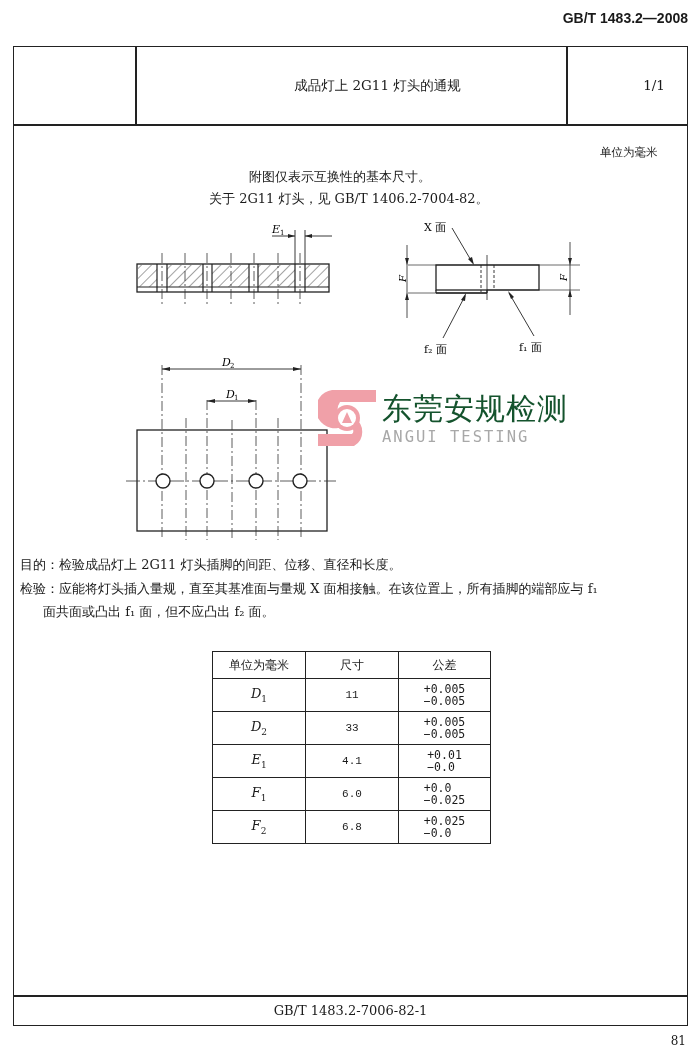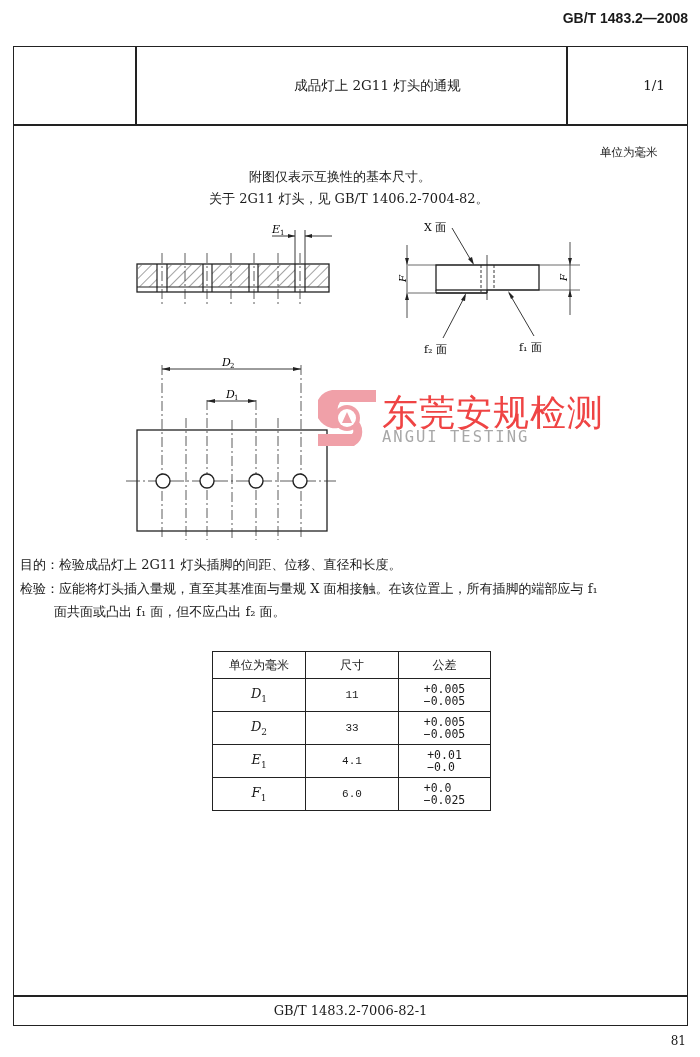--- a/index.html
+++ b/index.html
@@ -33,21 +33,21 @@
     }
     table.spec th { height: 26px; font-size: 12px; }
     table.spec td { height: 32px; }
     .c1 { width: 92px; } .c2 { width: 92px; } .c3 { width: 91px; }
     .sym { font-style: italic; font-size: 13px; }
     .sym sub { font-size: 9px; font-style: normal; }
     .tol { font-family: "DejaVu Sans Mono", monospace; font-size: 11.5px; line-height: 12px; text-align: left; display: inline-block; }
     .num { font-family: Liberation Mono, monospace; font-size: 11px; }
     .footer-code { font-size: 13px; }
     .page-no { font-size: 12px; }
-    .wm-cn { font-family: "DejaVu Sans", sans-serif; font-size: 36px; color: #ef4444; letter-spacing: 1px; }
+    .wm-cn { font-family: "DejaVu Sans", sans-serif; font-size: 30px; color: #14532d; letter-spacing: 1px; }
     .wm-en { font-family: "DejaVu Sans Mono", monospace; font-size: 15.5px; color: #a8a8a8; letter-spacing: 2px; }
     svg text { font-family: "DejaVu Serif", serif; }
   </style>
 </head>
 <body>
 
 <div class="abs std-code">GB/T 1483.2—2008</div>
 
 <div class="abs frame"></div>
 
@@ -191,21 +191,21 @@
 </svg>
 <div class="abs wm-cn" style="left:382px; top:389px;">东莞安规检测</div>
 <div class="abs wm-en" style="left:382px; top:428px;">ANGUI TESTING</div>
 
 <div class="abs body-text" style="left:20px; top:553px; white-space:nowrap;">
   <span>目的：</span><span>检验成品灯上 2G11 灯头插脚的间距、位移、直径和长度。</span>
 </div>
 <div class="abs body-text" style="left:20px; top:577px; white-space:nowrap;">
   <span>检验：</span><span>应能将灯头插入量规，直至其基准面与量规 X 面相接触。在该位置上，所有插脚的端部应与 f₁</span>
 </div>
-<div class="abs body-text" style="left:54px; top:600px; white-space:nowrap;">面共面或凸出 f₁ 面，但不应凸出 f₂ 面。</div>
+<div class="abs body-text" style="left:43px; top:600px; white-space:nowrap;">面共面或凸出 f₁ 面，但不应凸出 f₂ 面。</div>
 
 <table class="spec">
   <thead>
     <tr>
       <th class="c1">单位为毫米</th>
       <th class="c2">尺寸</th>
       <th class="c3">公差</th>
     </tr>
   </thead>
   <tbody>
@@ -222,18 +222,23 @@
     <tr>
       <td><span class="sym"><span>E</span><sub>1</sub></span></td>
       <td class="num">4.1</td>
       <td><span class="tol"><span>+0.01</span><br><span>−0.0</span></span></td>
     </tr>
     <tr>
       <td><span class="sym"><span>F</span><sub>1</sub></span></td>
       <td class="num">6.0</td>
       <td><span class="tol"><span>+0.0</span><br><span>−0.025</span></span></td>
     </tr>
+    <tr>
+      <td><span class="sym"><span>F</span><sub>2</sub></span></td>
+      <td class="num">6.8</td>
+      <td><span class="tol"><span>+0.025</span><br><span>−0.0</span></span></td>
+    </tr>
   </tbody>
 </table>
 
 <div class="abs hline" style="left:13px; top:995px; width:675px;"></div>
 <div class="abs footer-code" style="left:13px; top:1003px; width:675px; text-align:center;">GB/T 1483.2-7006-82-1</div>
 <div class="abs page-no" style="right:14px; top:1034px;">81</div>
 
 </body></html>

